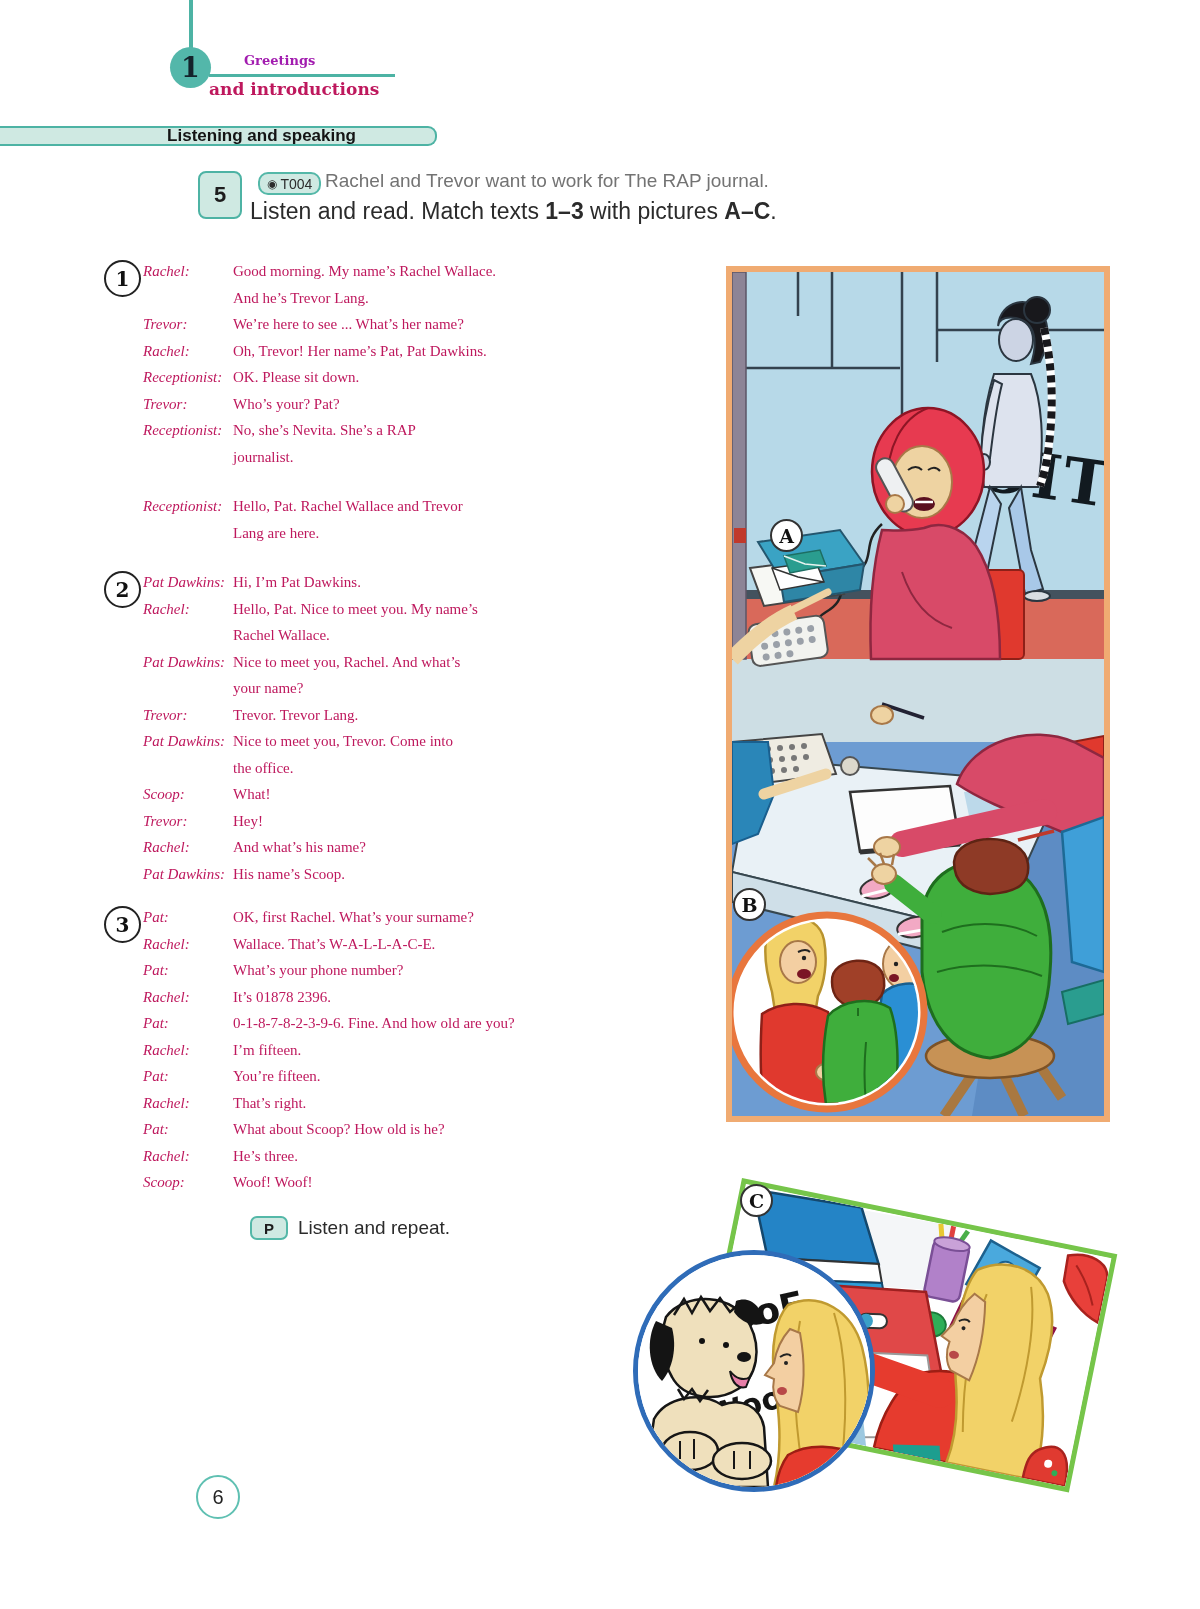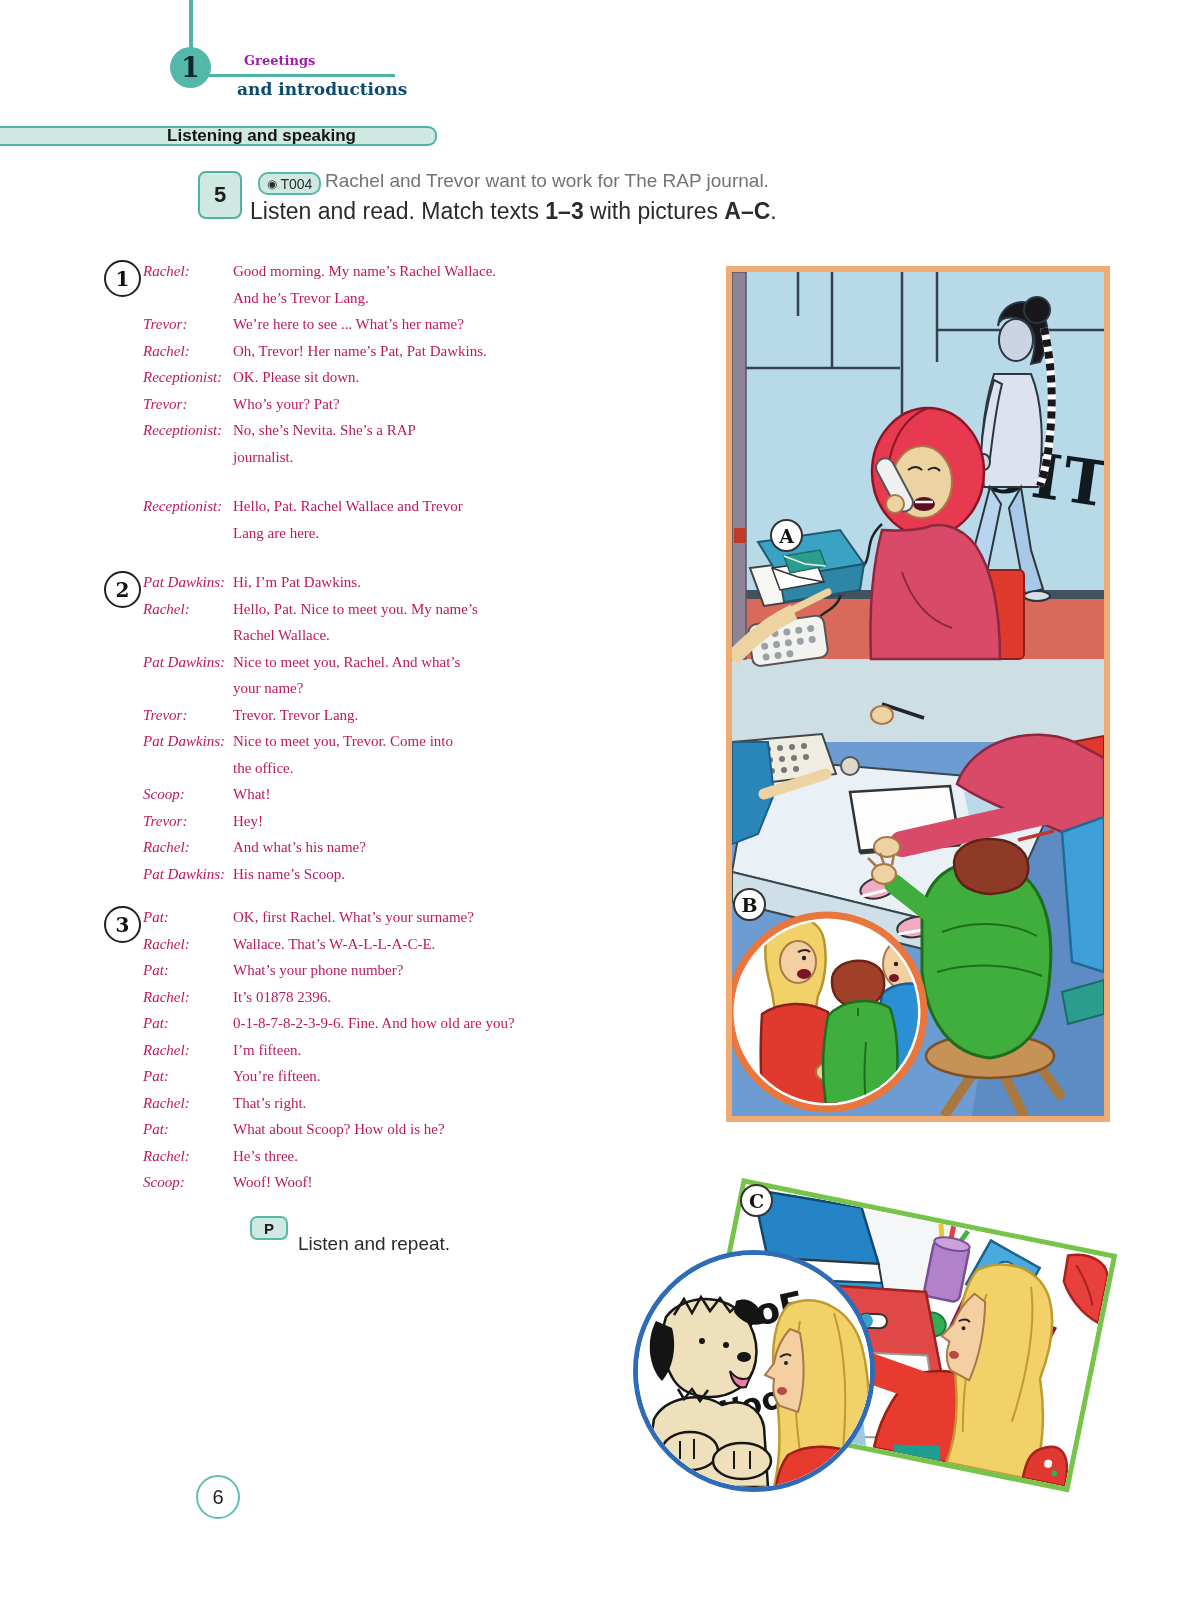--- a/index.html
+++ b/index.html
@@ -7,22 +7,22 @@
         font-family:"Liberation Sans",sans-serif;color:#1a1a1a;}
 
   
   .top-vline{position:absolute;left:189px;top:0;width:4px;height:49px;background:#4db3a4;}
   .unit-circle{position:absolute;left:170px;top:47px;width:41px;height:41px;border-radius:50%;
         background:#53b7aa;display:flex;align-items:center;justify-content:center;
         font-family:"DejaVu Serif",serif;font-weight:bold;font-size:27px;color:#14232b;}
   .unit-t1{position:absolute;left:224px;top:53px;font-family:"DejaVu Serif",serif;font-weight:bold;
         font-size:13px;color:#a21caf;margin-left:20px;}
   .unit-rule{position:absolute;left:209px;top:74px;width:186px;height:3px;background:#4db3a4;}
-  .unit-t2{position:absolute;left:237px;top:79px;font-family:"DejaVu Serif",serif;font-weight:bold;
-        font-size:17px;color:#0c4a6e;}
+  .unit-t2{position:absolute;left:209px;top:79px;font-family:"DejaVu Serif",serif;font-weight:bold;
+        font-size:17px;color:#be185d;}
 
   
   .section-bar{position:absolute;left:0;top:126px;width:437px;height:20px;box-sizing:border-box;
         background:#cfe9e2;border:2px solid #4db3a4;border-left:none;border-radius:0 9px 9px 0;
         display:flex;align-items:center;justify-content:flex-end;padding-right:79px;
         font-weight:bold;font-size:17px;color:#141414;}
 
   
   .ex-num{position:absolute;left:198px;top:171px;width:44px;height:48px;box-sizing:border-box;
         background:#cfe9e2;border:2px solid #4db3a4;border-radius:8px;display:flex;align-items:center;
@@ -44,21 +44,21 @@
         font-size:15px;line-height:26.5px;color:#be185d;}
   .dlg-row{display:flex;}
   .dlg-row.gap{height:23px;}
   .spk{font-style:italic;flex:0 0 auto;min-width:84px;padding-right:6px;}
   .txt{white-space:pre-wrap;}
 
   
   .practice-badge{position:absolute;left:250px;top:1216px;width:38px;height:24px;box-sizing:border-box;
         background:#cfe9e2;border:2px solid #54b8a8;border-radius:7px;display:flex;align-items:center;
         justify-content:center;font-weight:bold;font-size:15px;color:#1d1d1d;}
-  .practice-text{position:absolute;left:298px;top:1217px;font-size:19px;color:#2b2b2b;margin-top:16px;}
+  .practice-text{position:absolute;left:298px;top:1217px;font-size:19px;color:#2b2b2b;}
 
   
   .page-num{position:absolute;left:196px;top:1475px;width:44px;height:44px;box-sizing:border-box;
         border:2px solid #5fc0b2;border-radius:50%;display:flex;align-items:center;justify-content:center;
         font-size:20px;color:#222;background:#fff;}
 
   
   .pic-ab{position:absolute;left:726px;top:266px;width:384px;height:856px;box-sizing:border-box;
         border:6px solid #f0ab72;background:#b7d9e8;}
   .pic-ab svg{display:block;}

